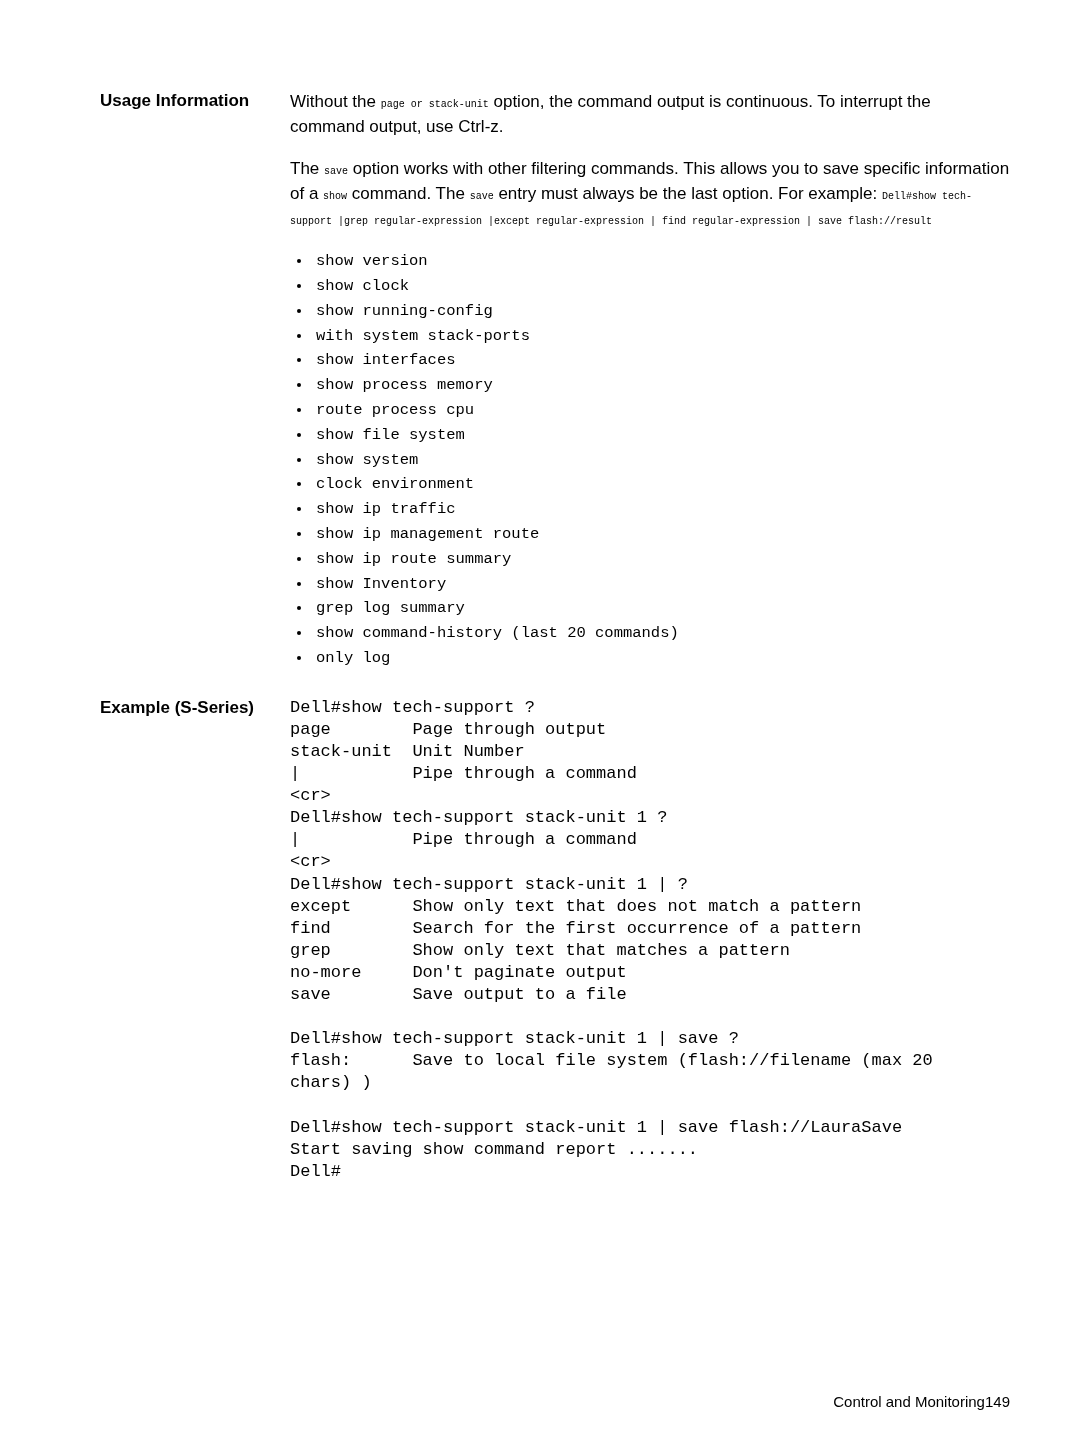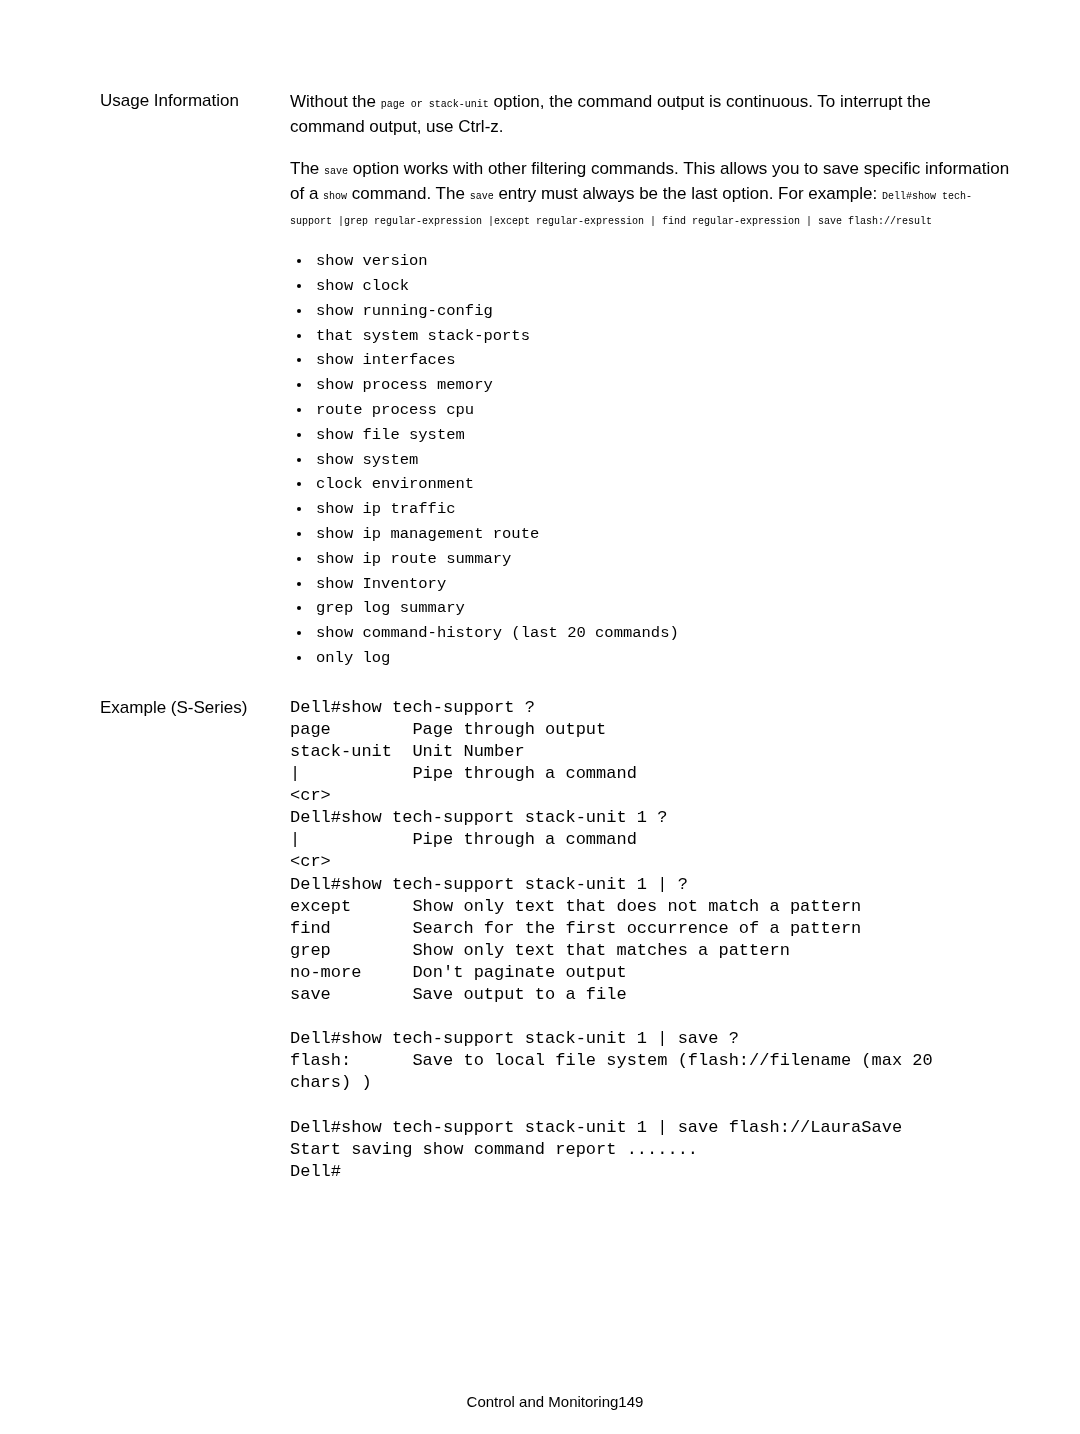--- a/index.html
+++ b/index.html
@@ -18,21 +18,21 @@
     position: relative;
   }
   .row {
     display: flex;
     align-items: flex-start;
     margin-bottom: 18px;
   }
   .label-col {
     width: 190px;
     flex: 0 0 190px;
-    font-weight: 400;
+    font-weight: 700;
     font-size: 17px;
     line-height: 1.35;
   }
   .content-col {
     flex: 1 1 auto;
     font-size: 17px;
     line-height: 1.45;
   }
   .content-col p {
     margin: 0 0 18px 0;
@@ -59,21 +59,21 @@
     white-space: pre;
     margin: 0;
     overflow: hidden;
   }
   .footer {
     position: absolute;
     bottom: 24px;
     left: 100px;
     right: 70px;
     display: flex;
-    justify-content: center;
+    justify-content: flex-end;
     font-size: 15px;
     color: #000;
   }
 </style>
 </head>
 <body>
 
 <div class="page">
 
   <div class="row">
@@ -82,21 +82,21 @@
       <p>
         <span>Without the </span><span class="mono">page or stack-unit</span><span> option, the command output is continuous. To interrupt the command output, use Ctrl-z.</span>
       </p>
       <p>
         <span>The </span><span class="mono">save</span><span> option works with other filtering commands. This allows you to save specific information of a </span><span class="mono">show</span><span> command. The </span><span class="mono">save</span><span> entry must always be the last option. For example: </span><span class="mono">Dell#show tech-support |grep regular-expression |except regular-expression | find regular-expression | save flash://result</span>
       </p>
       <ul class="bullets">
         <li>show version</li>
         <li>show clock</li>
         <li>show running-config</li>
-        <li>that system stack-ports</li>
+        <li>with system stack-ports</li>
         <li>show interfaces</li>
         <li>show process memory</li>
         <li>route process cpu</li>
         <li>show file system</li>
         <li>show system</li>
         <li>clock environment</li>
         <li>show ip traffic</li>
         <li>show ip management route</li>
         <li>show ip route summary</li>
         <li>show Inventory</li>

